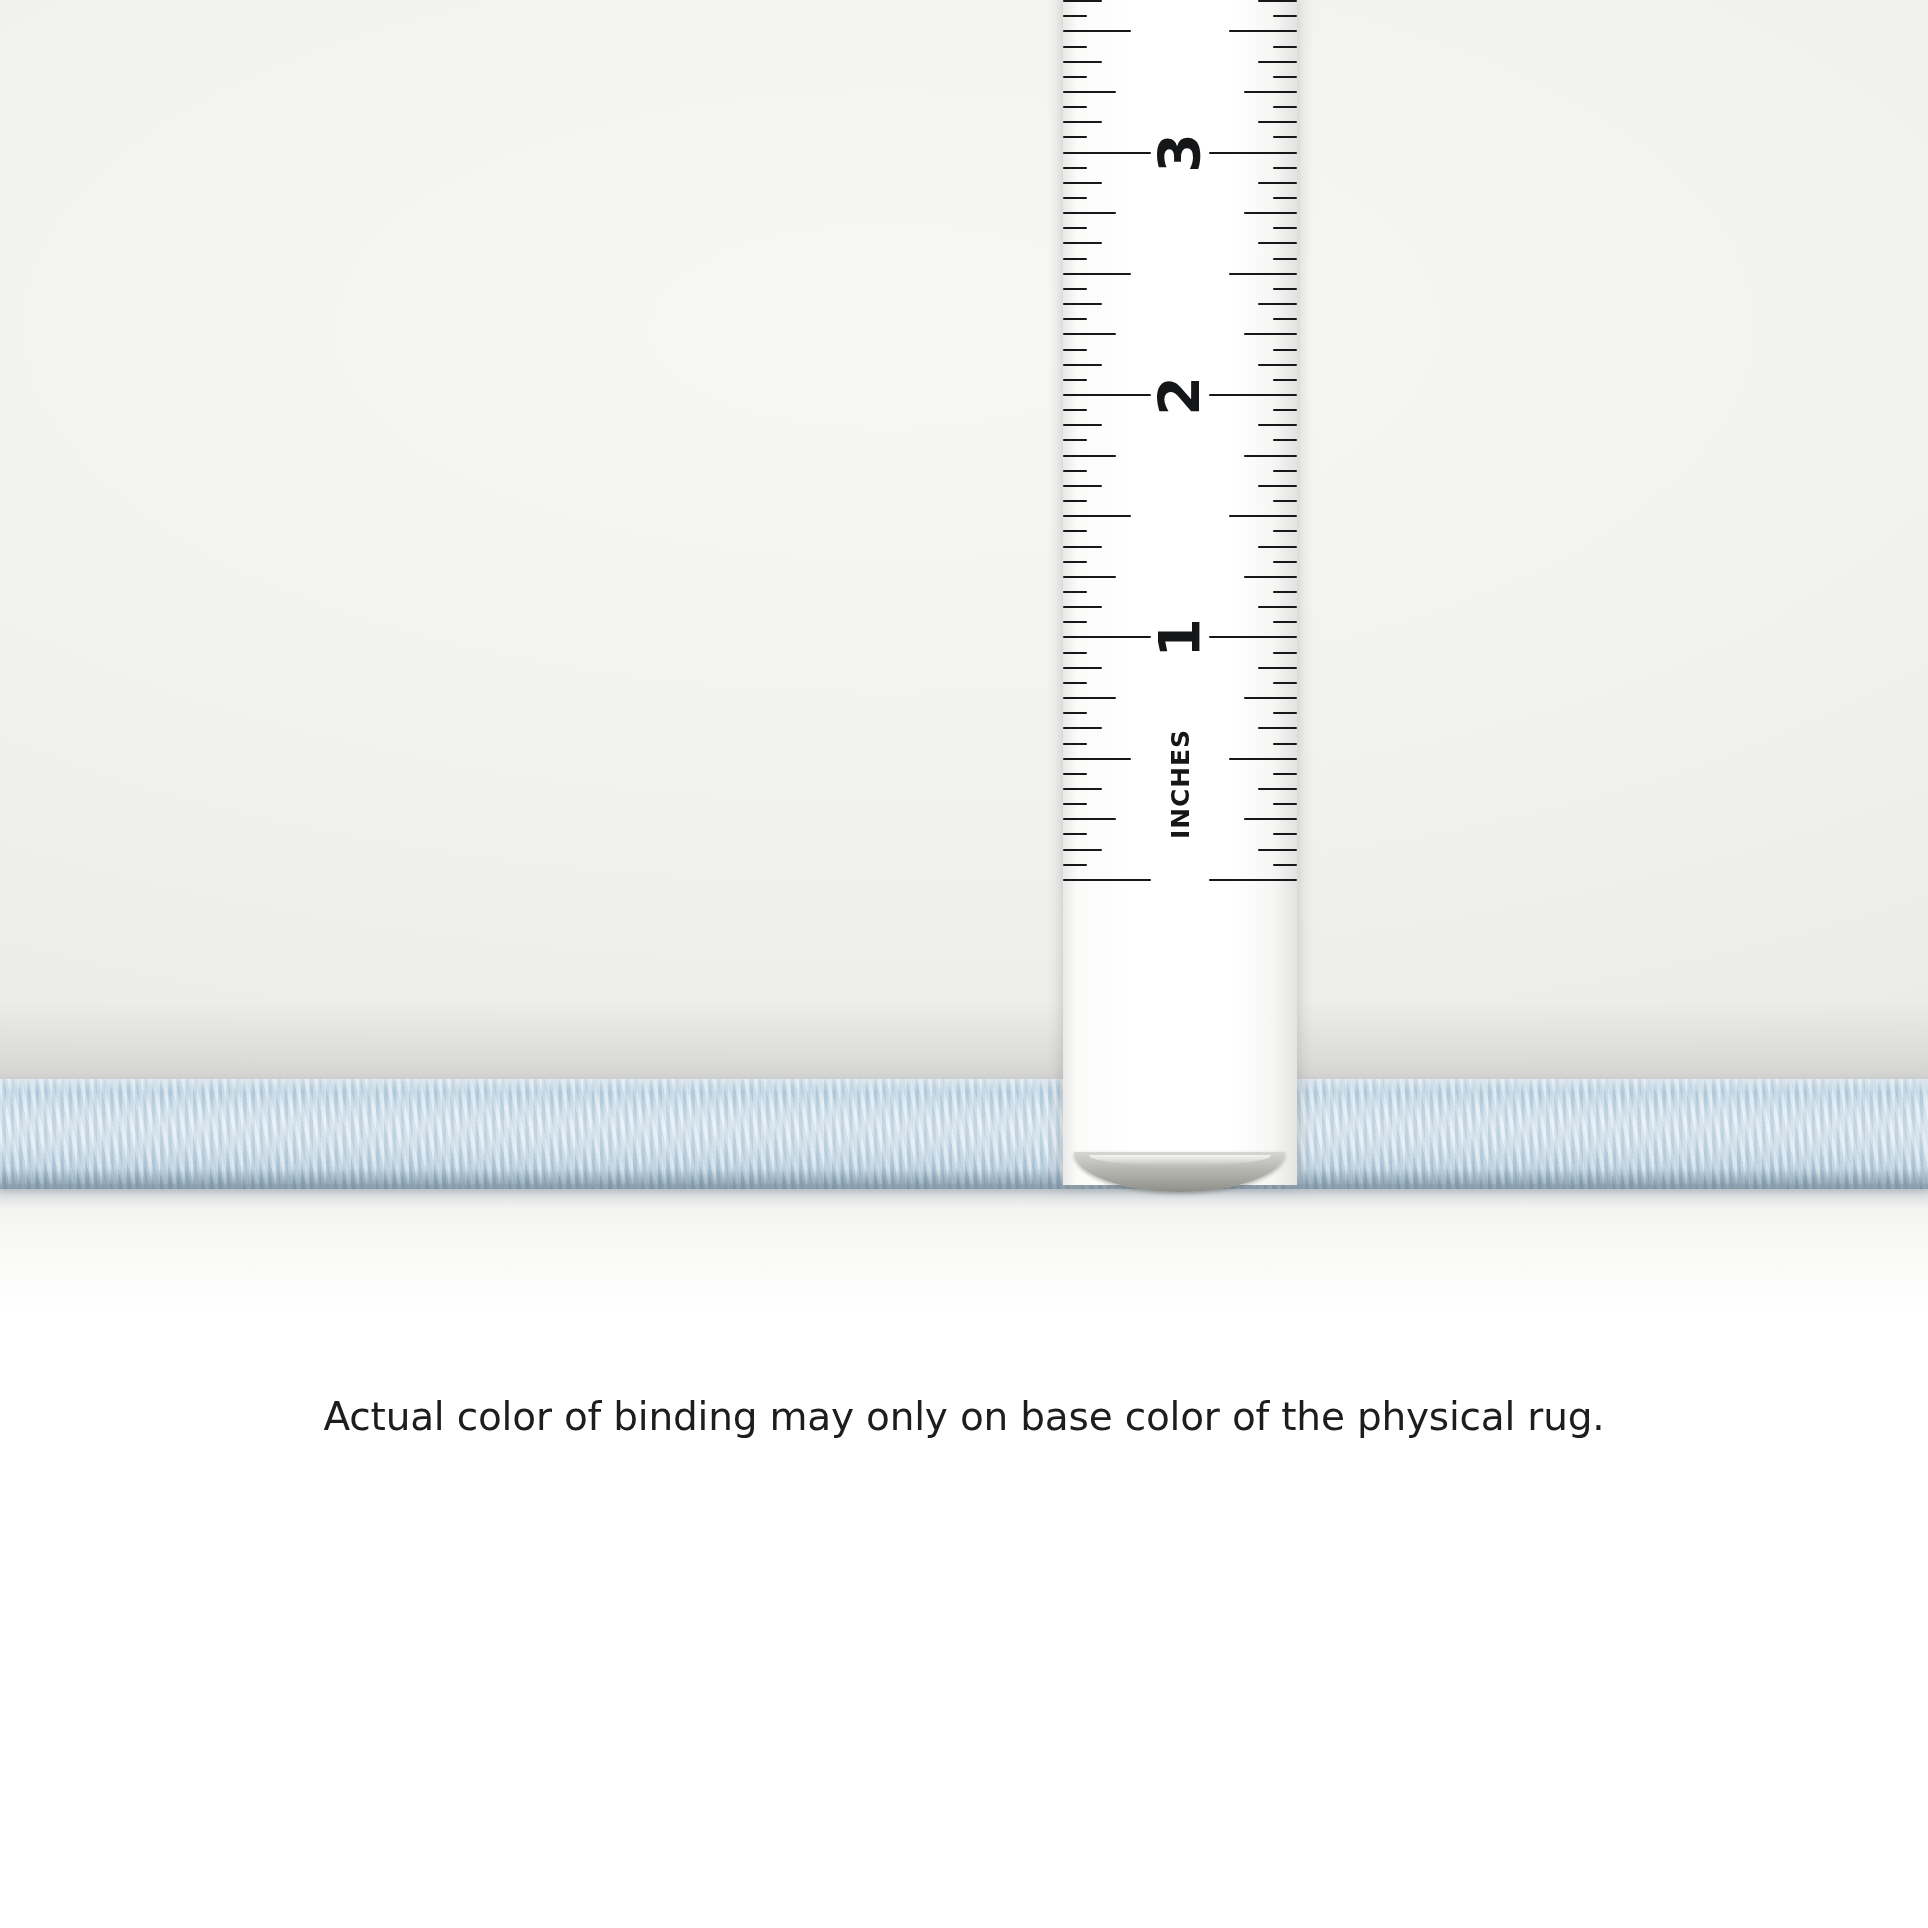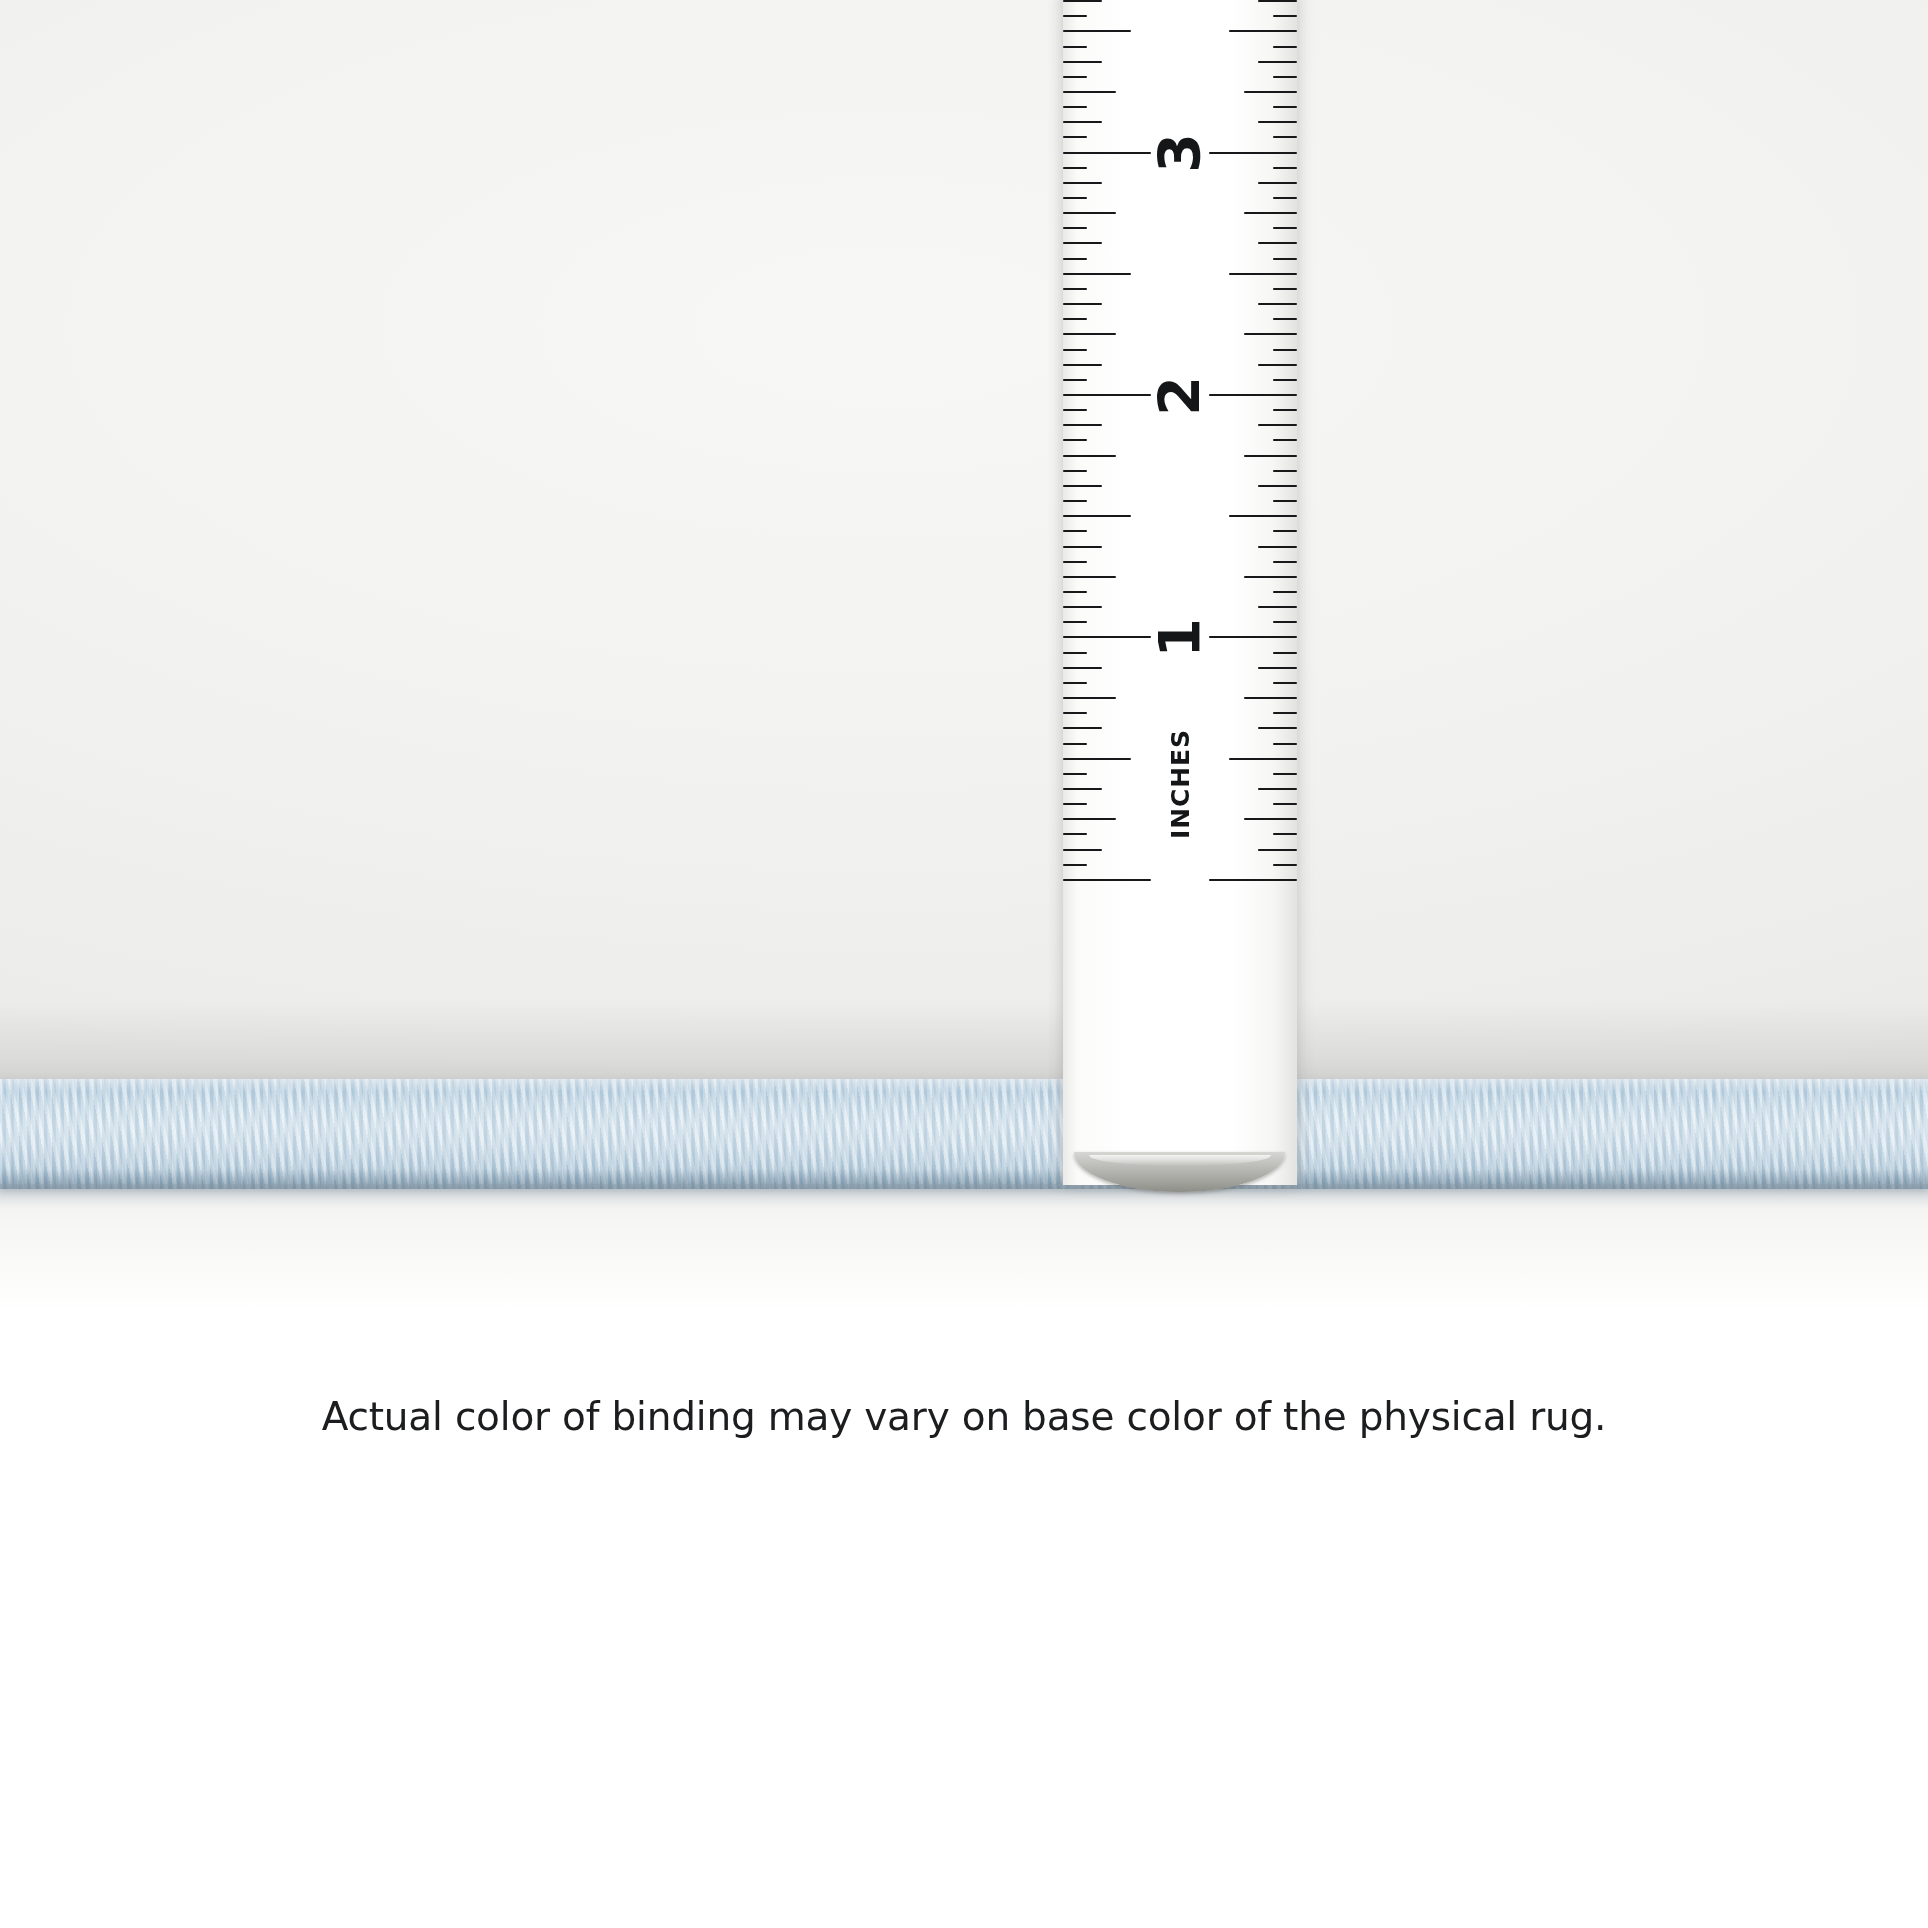--- a/index.html
+++ b/index.html
@@ -351,17 +351,17 @@
       <div class="ruler-num" id="ruler-num-2" style="top: 368px; left: 0px; width: 234px; height: 66px; display: flex; align-items: center; justify-content: center;">2</div>
       <div class="ruler-num" id="ruler-num-3" style="top: 125px; left: 0px; width: 234px; height: 66px; display: flex; align-items: center; justify-content: center;">3</div>
       <div class="ruler-label-inches" id="ruler-unit-label" style="top: 734px; left: 0px; width: 234px; height: 110px; display: flex; align-items: center; justify-content: center;">INCHES</div>
     </div>
     <div class="ruler-tip"></div>
     <div class="ruler-tip-hl"></div>
 
   </div>
 
   <div class="caption">
-    <span class="line">Actual color of binding may vary on base color of the physical rug.</span>
+    <span class="line">Actual color of binding may only on base color of the physical rug.</span>
   </div>
 
 </div>
 
 
 </body></html>

